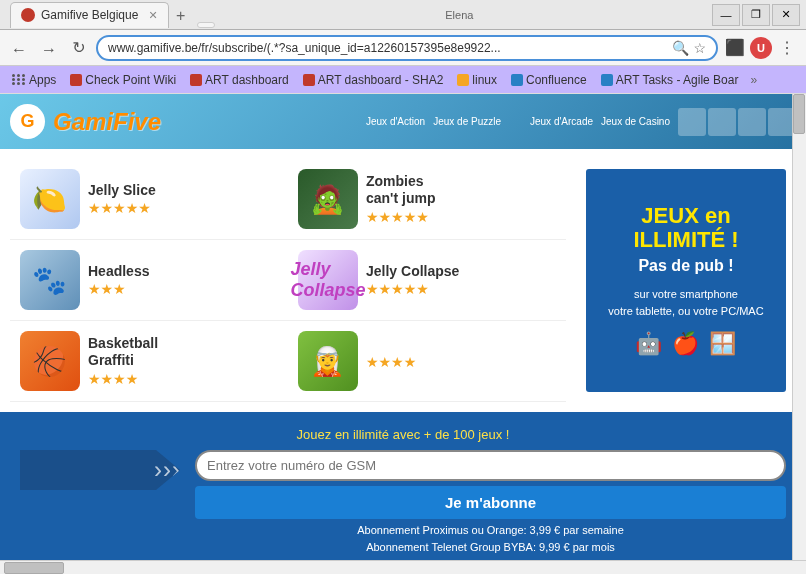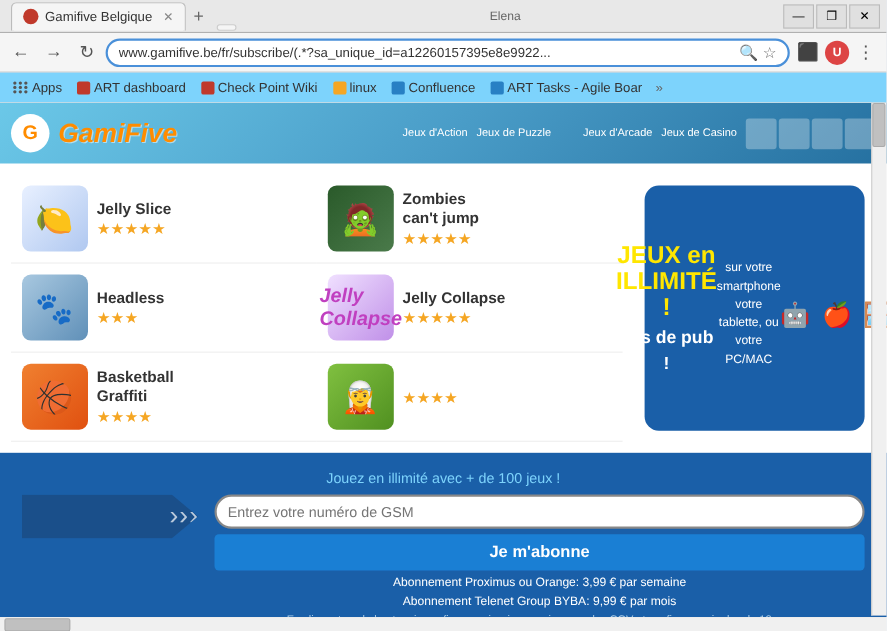--- a/index.html
+++ b/index.html
@@ -50,21 +50,21 @@
     }
     .address-text { flex: 1; font-size: 12px; color: #333; overflow: hidden; text-overflow: ellipsis; white-space: nowrap; }
     .address-icons { display: flex; gap: 4px; align-items: center; }
     .addr-icon { font-size: 14px; color: #666; cursor: pointer; }
     .toolbar-right { display: flex; gap: 2px; align-items: center; }
     .toolbar-icon { width: 26px; height: 26px; display: flex; align-items: center; justify-content: center; cursor: pointer; font-size: 16px; color: #555; }
 
     
     .bookmarks-bar {
       display: flex; align-items: center; gap: 2px;
-      background: #7dd3fc; border-bottom: 1px solid #ddd;
+      background: #c4b5fd; border-bottom: 1px solid #ddd;
       height: 28px; padding: 0 6px; flex-shrink: 0; overflow: hidden;
     }
     .bookmark-item {
       display: flex; align-items: center; gap: 3px;
       padding: 2px 6px; font-size: 12px; color: #333; cursor: pointer;
       border-radius: 3px; white-space: nowrap;
     }
     .bm-icon { width: 14px; height: 14px; display: flex; align-items: center; justify-content: center; }
     .bm-apps { display: grid; grid-template-columns: repeat(3,4px); gap: 1px; }
     .bm-dot { width: 3px; height: 3px; background: #555; border-radius: 50%; }
@@ -105,30 +105,30 @@
       display: flex; align-items: center; justify-content: center;
       font-size: 24px;
     }
     .game-info { flex: 1; }
     .game-title { font-size: 14px; font-weight: bold; color: #333; line-height: 1.2; }
     .stars { color: #f5a623; font-size: 14px; margin-top: 2px; }
 
     
     .promo-panel {
       width: 200px; background: #1a5fa8; color: white;
-      display: flex; align-items: center; justify-content: center;
-      border-radius: 13px; margin: 10px;
+      display: flex; flex-direction: column; align-items: center; justify-content: center;
+      border-radius: 3px; margin: 10px;
       flex-shrink: 0;
     }
 
     
     .subscription-section {
       background: #1a5fa8; padding: 15px 20px; color: white;
     }
-    .sub-top { color: #7dd3fc; font-size: 13px; text-align: center; margin-bottom: 8px; }
+    .sub-top { color: #fde047; font-size: 13px; text-align: center; margin-bottom: 8px; }
     .sub-inner { display: flex; gap: 15px; align-items: flex-start; }
     .sub-left {
       background: #1a4f8a; width: 160px; flex-shrink: 0;
       display: flex; align-items: center; justify-content: center;
       padding: 20px 10px; position: relative; clip-path: polygon(0 0, 85% 0, 100% 50%, 85% 100%, 0 100%);
     }
     .sub-right { flex: 1; display: flex; flex-direction: column; gap: 5px; }
     .gsm-input {
       width: 100%; padding: 6px 10px; border: 2px solid #888; border-radius: 20px;
       font-size: 13px; color: #aaa; background: white;
@@ -221,25 +221,29 @@
             <div class="bm-dot"></div>
           <div class="bm-dot"></div>
             <div class="bm-dot"></div>
             <div class="bm-dot"></div>
         </div>
       </div>
       <span>Apps</span>
     </div>
     <div class="bookmark-item">
       <div class="bm-icon" style="background:#c0392b;border-radius:2px;width:12px;height:12px;"></div>
+      <span>Check Point Wiki</span>
+    </div>
+    <div class="bookmark-item">
+      <div class="bm-icon" style="background:#c0392b;border-radius:2px;width:12px;height:12px;"></div>
       <span>ART dashboard</span>
     </div>
     <div class="bookmark-item">
       <div class="bm-icon" style="background:#c0392b;border-radius:2px;width:12px;height:12px;"></div>
-      <span>Check Point Wiki</span>
+      <span>ART dashboard - SHA2</span>
     </div>
     <div class="bookmark-item">
       <div class="bm-icon" style="background:#f5a623;border-radius:2px;width:12px;height:12px;"></div>
       <span>linux</span>
     </div>
     <div class="bookmark-item">
       <div class="bm-icon" style="background:#2880c4;border-radius:2px;width:12px;height:12px;"></div>
       <span>Confluence</span>
     </div>
     <div class="bookmark-item">

